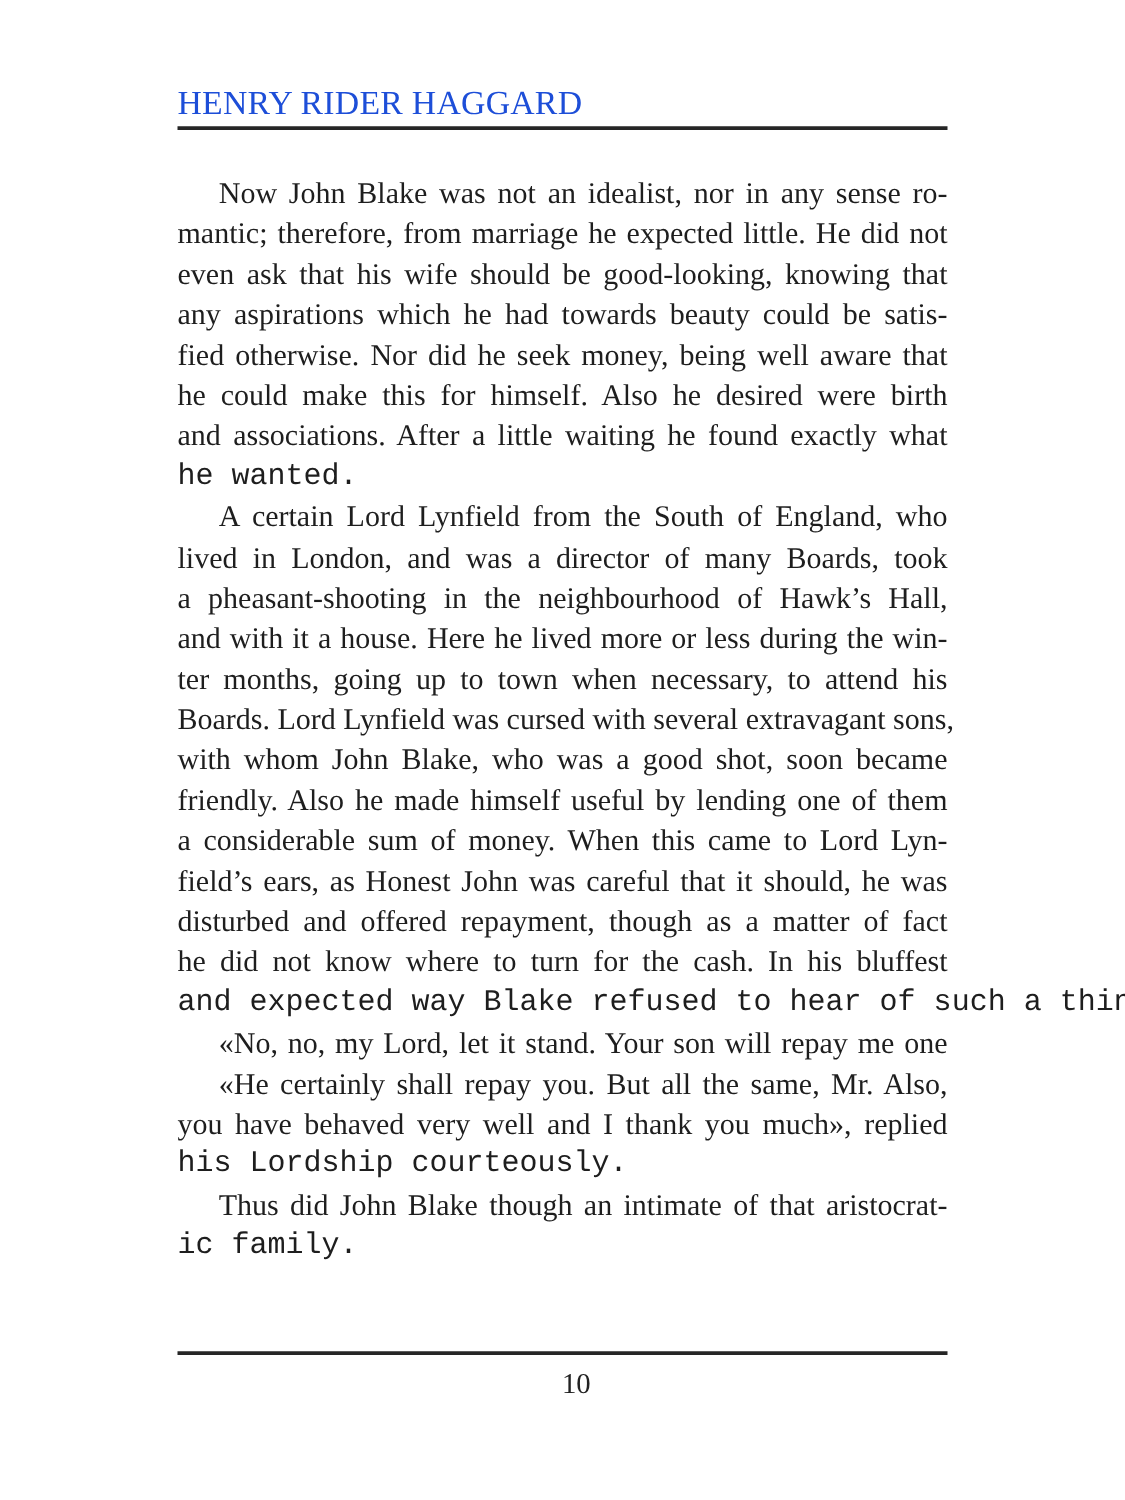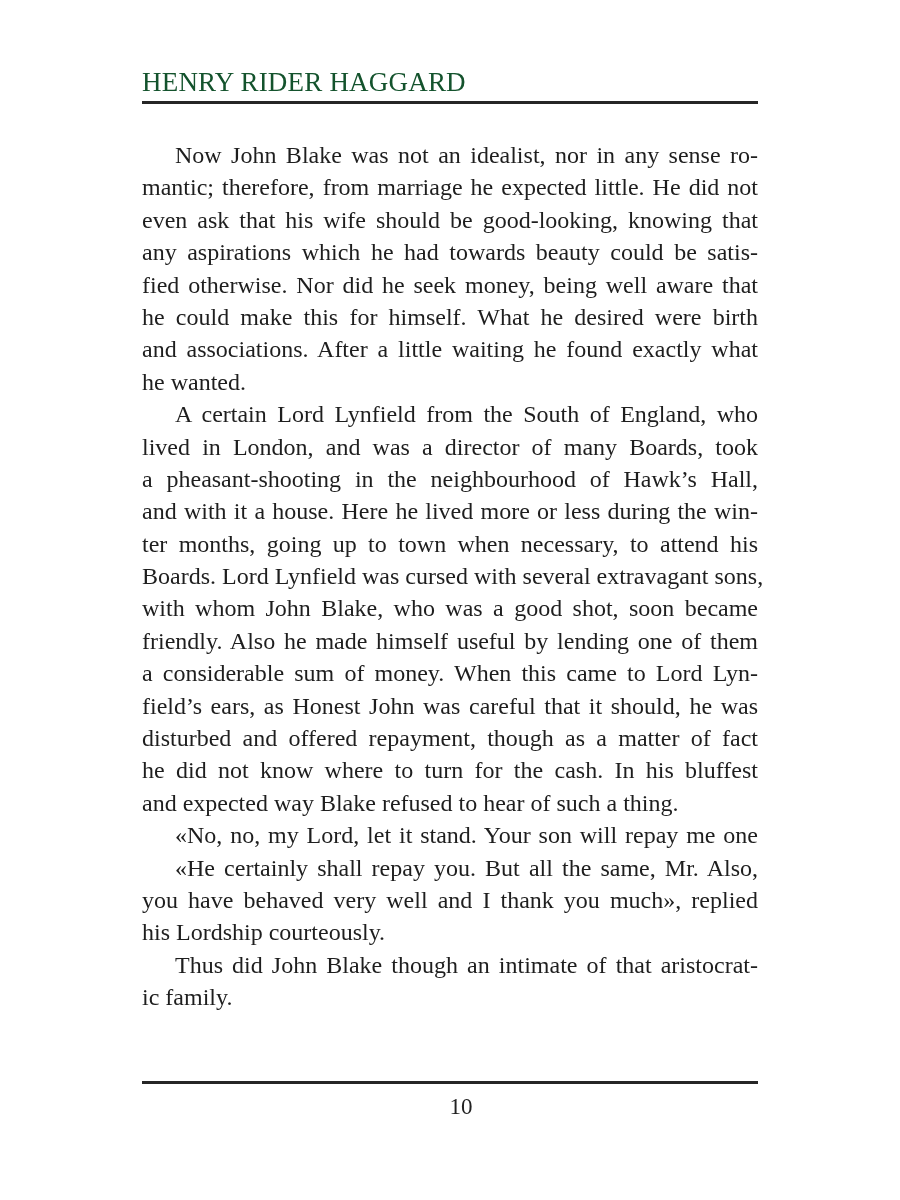--- a/index.html
+++ b/index.html
@@ -15,21 +15,21 @@
       color: #1e1e1e;
     }
     .running-head {
       position: absolute;
       left: 142px;
       top: 66px;
       width: 616px;
       font-family: "Liberation Serif", "DejaVu Serif", serif;
       font-size: 27px;
       letter-spacing: 0.2px;
-      color: #14532d;
+      color: #1d4ed8;
       line-height: 32px;
     }
     .rule {
       position: absolute;
       left: 142px;
       width: 616px;
       height: 3px;
       background: #262626;
     }
     .rule.top { top: 101px; }
@@ -47,20 +47,21 @@
       display: block;
       height: 32.4px;
       line-height: 32.4px;
       white-space: nowrap;
       text-align: justify;
       text-align-last: justify;
     }
     .line.last {
       text-align: center;
       text-align-last: left;
+      font-family: Liberation Mono, monospace;
     }
     .line.indent {
       padding-left: 33px;
     }
     .folio {
       position: absolute;
       left: 11px;
       width: 900px;
       top: 1094px;
       text-align: center;
@@ -76,21 +77,21 @@
 <div class="rule top"></div>
 
 <div class="body-text">
 
   <div>
     <span class="line indent">Now John Blake was not an idealist, nor in any sense ro-</span>
     <span class="line">mantic; therefore, from marriage he expected little. He did not</span>
     <span class="line">even ask that his wife should be good-looking, knowing that</span>
     <span class="line">any aspirations which he had towards beauty could be satis-</span>
     <span class="line">fied otherwise. Nor did he seek money, being well aware that</span>
-    <span class="line">he could make this for himself. What he desired were birth</span>
+    <span class="line">he could make this for himself. Also he desired were birth</span>
     <span class="line">and associations. After a little waiting he found exactly what</span>
     <span class="line last">he wanted.</span>
   </div>
 
   <div>
     <span class="line indent">A certain Lord Lynfield from the South of England, who</span>
     <span class="line">lived in London, and was a director of many Boards, took</span>
     <span class="line">a pheasant-shooting in the neighbourhood of Hawk’s Hall,</span>
     <span class="line">and with it a house. Here he lived more or less during the win-</span>
     <span class="line">ter months, going up to town when necessary, to attend his</span>

